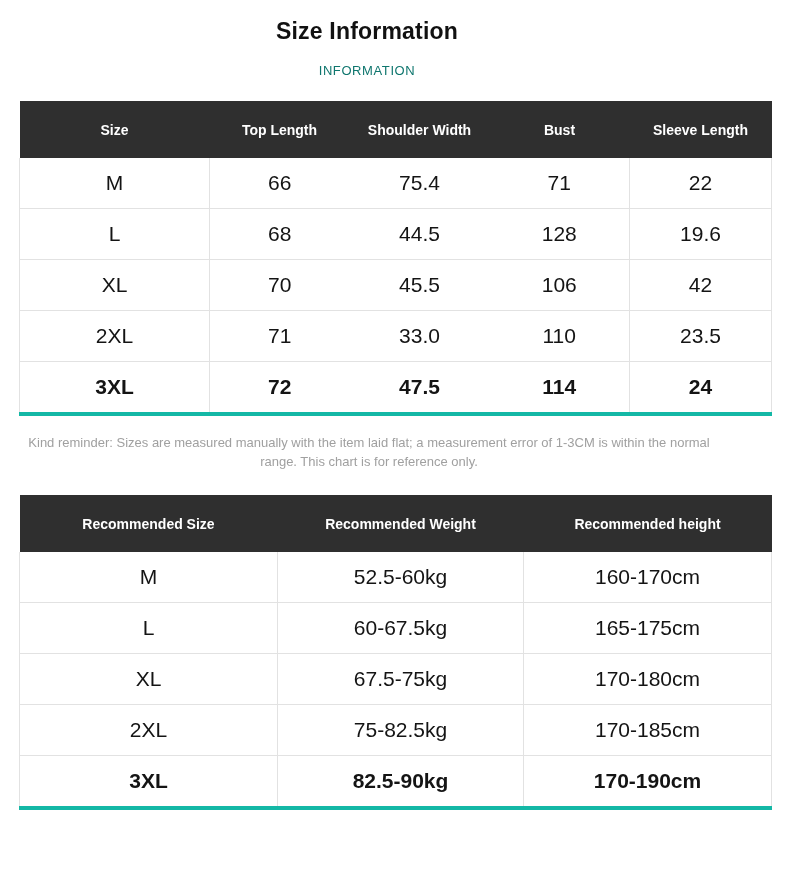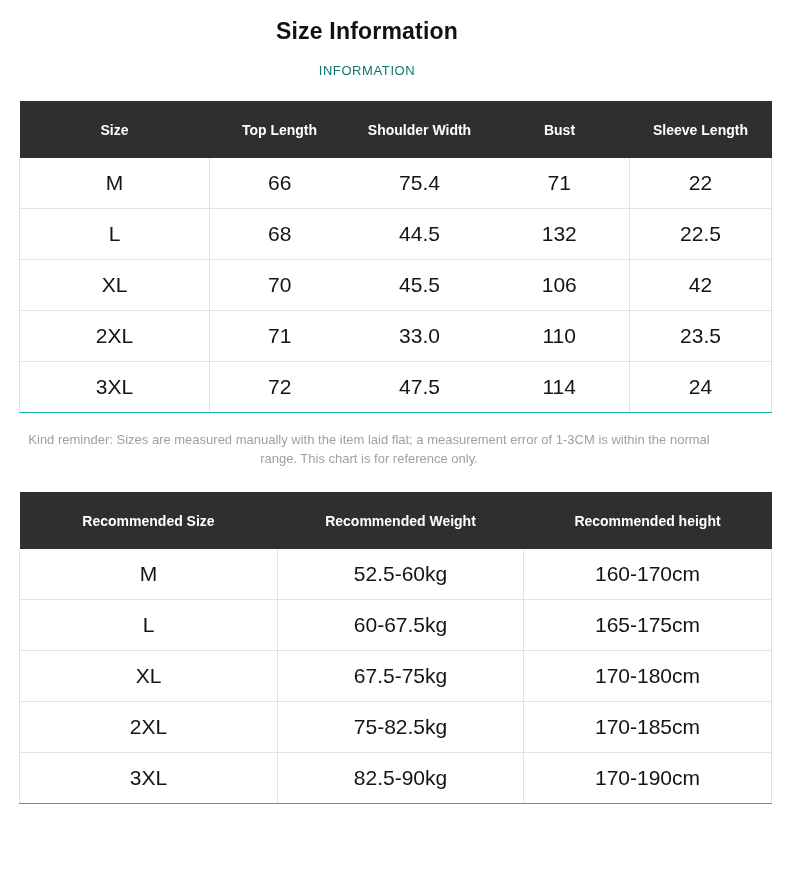--- a/index.html
+++ b/index.html
@@ -76,21 +76,22 @@
     border-bottom: 1px solid #e2e2e2;
     border-left: 1px solid #e2e2e2;
     border-right: 1px solid #e2e2e2;
     background: #ffffff;
   }
   table.size-table tbody td.inner-cell {
     border-left: none;
     border-right: none;
   }
   table.size-table tbody tr:last-child td {
-    border-bottom: 1px solid #14b8a6;
+    border-bottom: 4px solid #14b8a6;
+    font-weight: bold;
   }
 
   
   .t1 col.c1 { width: 190px; }
   .t1 col.c2 { width: 140px; }
   .t1 col.c3 { width: 140px; }
   .t1 col.c4 { width: 140px; }
   .t1 col.c5 { width: 142px; }
 
   
@@ -159,22 +160,22 @@
           <td>M</td>
           <td class="inner-cell">66</td>
           <td class="inner-cell">75.4</td>
           <td class="inner-cell">71</td>
           <td>22</td>
         </tr>
         <tr>
           <td>L</td>
           <td class="inner-cell">68</td>
           <td class="inner-cell">44.5</td>
-          <td class="inner-cell">132</td>
-          <td>22.5</td>
+          <td class="inner-cell">128</td>
+          <td>19.6</td>
         </tr>
         <tr>
           <td>XL</td>
           <td class="inner-cell">70</td>
           <td class="inner-cell">45.5</td>
           <td class="inner-cell">106</td>
           <td>42</td>
         </tr>
         <tr>
           <td>2XL</td>

